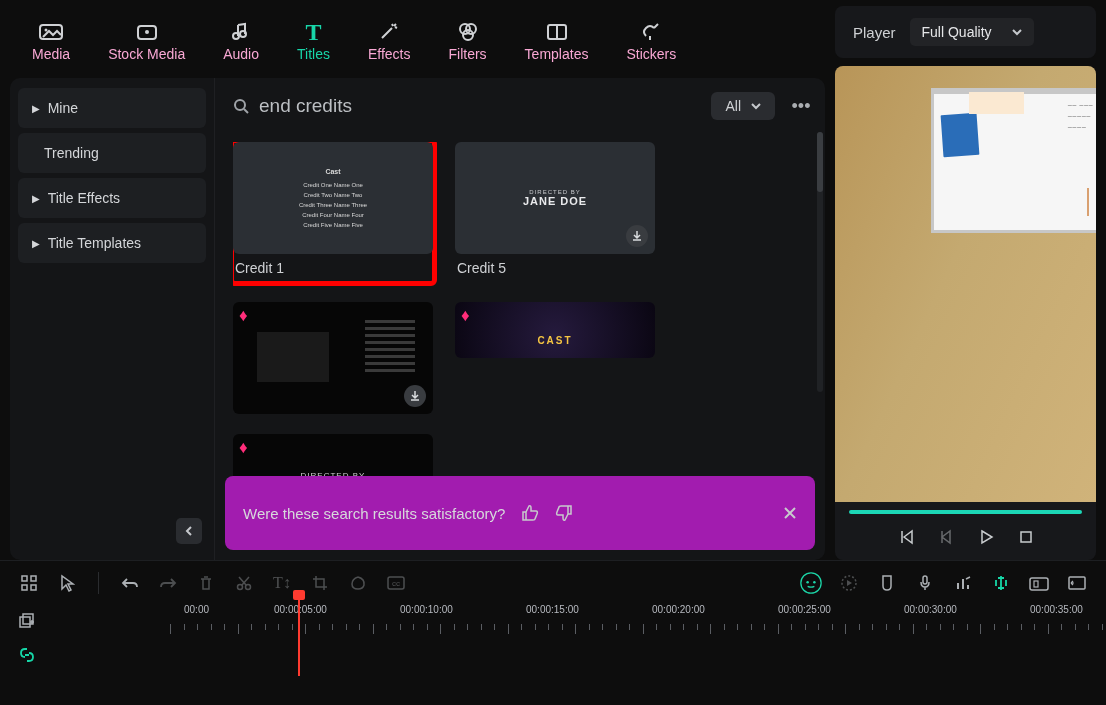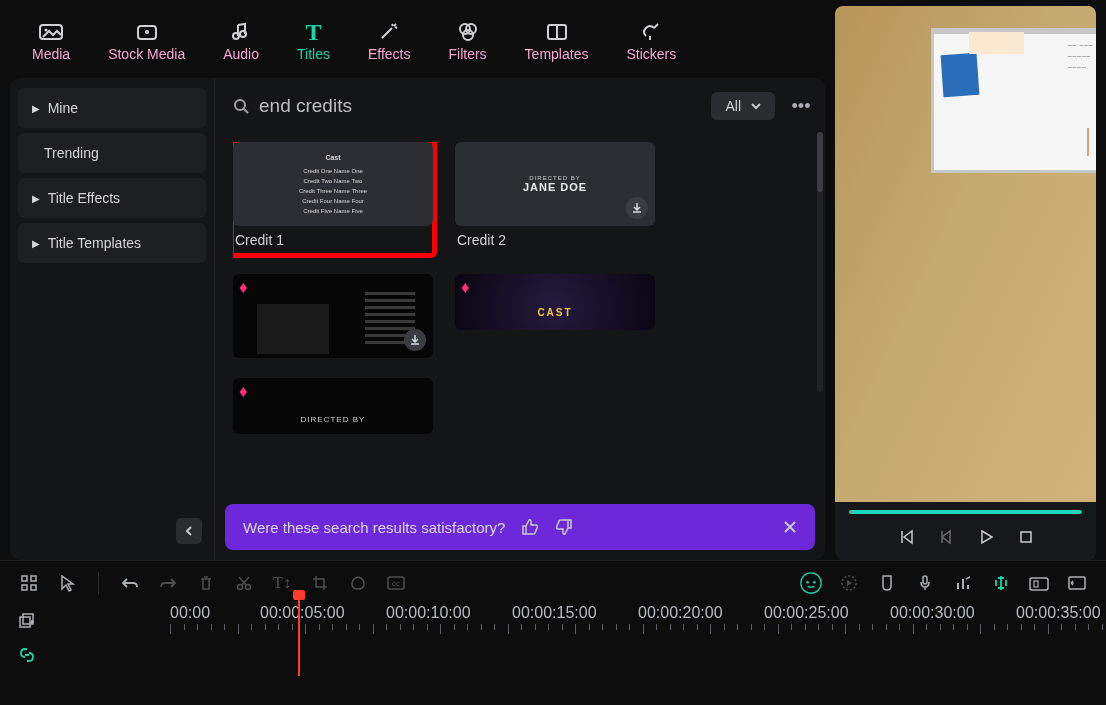--- a/index.html
+++ b/index.html
@@ -38,42 +38,42 @@
   .side-item.sub { padding-left:26px; background:#1d1f22;}
   .chev-left-box { margin-top:auto; align-self:flex-end; width:26px; height:26px; background:#2a2c30; border-radius:5px; display:flex; align-items:center; justify-content:center; margin-bottom:6px; margin-right:4px;}
 
   .content { flex:1; display:flex; flex-direction:column; padding:8px 10px 0 18px; position:relative;}
   .searchbar-row { display:flex; align-items:center; gap:12px; height:40px;}
   .search { flex:1; display:flex; align-items:center; gap:10px; color:#bcbfc3; font-size:19px;}
   .all-drop { background:#2a2c30; padding:6px 14px; border-radius:6px; display:flex; align-items:center; gap:10px; font-size:14px;}
   .dots { width:28px; text-align:center; color:#a9acb0; font-size:18px;}
   .grid { margin-top:16px; display:grid; grid-template-columns:200px 200px; gap:20px 22px; overflow-y:auto;}
   .card { display:flex; flex-direction:column; gap:6px;}
-  .thumb { width:200px; height:84px; background:#2b2f34; border-radius:6px; position:relative; overflow:hidden; display:flex; align-items:center; justify-content:center; flex-direction:column;}
+  .thumb { width:200px; height:112px; background:#2b2f34; border-radius:6px; position:relative; overflow:hidden; display:flex; align-items:center; justify-content:center; flex-direction:column;}
   .thumb.dark { background:#060606;}
   .card.highlight { outline:5px solid #ff0000; outline-offset:-1px; border-radius:2px; padding-bottom:6px;}
   .card-label { color:#cfd1d4; font-size:14px; padding-left:2px;}
   .dl-btn { position:absolute; right:7px; bottom:7px; width:22px; height:22px; background:#393c40; border-radius:11px; display:flex; align-items:center; justify-content:center; font-size:12px;}
   .gem { position:absolute; left:6px; top:4px; color:#ff2d7a; font-size:17px;}
   .tiny-credits { font-size:6px; line-height:10px; color:#d9d9d9; text-align:center;}
   .tiny-title { font-size:7px; font-weight:600; margin-bottom:3px;}
 
-  .feedback { position:absolute; left:10px; right:10px; bottom:10px; background:#6d28d9; border-radius:8px; padding:14px 18px; display:flex; align-items:center; gap:16px; font-size:15px; color:#d7d9dc;}
+  .feedback { position:absolute; left:10px; right:10px; bottom:10px; background:#a21caf; border-radius:8px; padding:28px 18px; display:flex; align-items:center; gap:16px; font-size:15px; color:#d7d9dc;}
   .fb-spacer { flex:1;}
 
   .bottom { height:145px; display:flex; flex-direction:column;}
   .toolbar { height:44px; display:flex; align-items:center; padding:0 18px; gap:16px; border-top:1px solid #1d1f22;}
   .tb-sep { width:1px; height:22px; background:#2a2c2f; margin:0 4px;}
   .tb-icon { width:22px; height:22px; display:flex; align-items:center; justify-content:center; color:#acb0b4; font-size:17px;}
   .tb-icon.grn { color:#16d6a7;}
   .tb-spacer { flex:1;}
   .timeline { flex:1; position:relative; padding-left:60px;}
   .tl-lefticons { position:absolute; left:16px; top:6px; display:flex; flex-direction:column; gap:12px; align-items:center;}
   .ruler { position:relative; height:32px; margin-left:110px;}
-  .tick-label { position:absolute; top:0; font-size:16px; color:#b7bac0;}
+  .tick-label { position:absolute; top:0; font-size:10px; color:#b7bac0;margin-left:14px;}
   .ticks { position:absolute; left:0; right:0; top:20px; height:10px;}
   .tick { position:absolute; top:0; width:1px; height:6px; background:#5a5d62;}
   .tick.big { height:10px;}
   .playhead { position:absolute; top:-8px; width:2px; height:80px; background:#ff3b30;}
   .playhead::before { content:""; position:absolute; top:-6px; left:-5px; width:12px; height:10px; background:#ff3b30; border-radius:2px;}
   svg { display:block;}
   .scrollbar-fake { position:absolute; right:2px; top:54px; width:6px; height:260px; background:#202225; border-radius:3px;}
   .scrollbar-thumb { position:absolute; top:0; left:0; right:0; height:60px; background:#3a3d41; border-radius:3px;}
 </style>
 </head>
@@ -218,21 +218,21 @@
               <div style="text-align:center;">
                 <div style="font-size:6px;letter-spacing:1px;color:#c7c9cc;">DIRECTED BY</div>
                 <div style="font-size:11px;font-weight:700;color:#e9eaec;letter-spacing:1px;">JANE DOE</div>
               </div>
               <div class="dl-btn">
                   <svg width="12" height="12" viewBox="0 0 12 12">
                     <path d="M6 1 L6 8 M3 5 L6 8 L9 5 M2 10 L10 10" stroke="#d8dadd" stroke-width="1.5" fill="none"></path>
                   </svg>
                 </div>
             </div>
-            <div class="card-label">Credit 2</div>
+            <div class="card-label">Credit 5</div>
           </div>
 
           <div class="card">
             <div class="thumb dark">
               <span class="gem">♦</span>
               <div style="position:absolute;left:24px;top:30px;width:72px;height:50px;background:#1a1a1a;"></div>
               <div style="position:absolute;right:18px;top:18px;display:flex;flex-direction:column;gap:4px;">
                 <div style="width:50px;height:3px;background:#3a3a3a;"></div>
                   <div style="width:50px;height:3px;background:#3a3a3a;"></div>
                   <div style="width:50px;height:3px;background:#3a3a3a;"></div>
@@ -282,20 +282,29 @@
               <svg width="14" height="14" viewBox="0 0 14 14">
                 <path d="M2 2 L12 12 M12 2 L2 12" stroke="#c8cacd" stroke-width="2"></path>
               </svg>
             </span>
         </div>
       </div>
     </div>
   </div>
 
   <div class="right-panel">
+    <div class="player-bar">
+      <span style="font-size:15px;">Player</span>
+      <div class="dropdown">
+        <span>Full Quality</span>
+        <svg width="10" height="8" viewBox="0 0 10 8">
+            <path d="M1 2 L5 6 L9 2" stroke="#c5c8cc" stroke-width="2" fill="none"></path>
+          </svg>
+      </div>
+    </div>
     <div class="preview">
       <div class="preview-img">
         <div class="whiteboard">
           <div class="sticky"></div>
             <div class="sticky2"></div>
           <div style="position:absolute;right:10px;top:6px;font-size:8px;color:#6a6a6a;line-height:11px;">~~ ~~~<br>~~~~~<br>~~~~</div>
           <div style="position:absolute;right:4px;bottom:6px;width:30px;height:36px;">
             <div style="width:2px;height:28px;background:#d9a070;position:absolute;right:10px;top:0;"></div>
           </div>
         </div>

